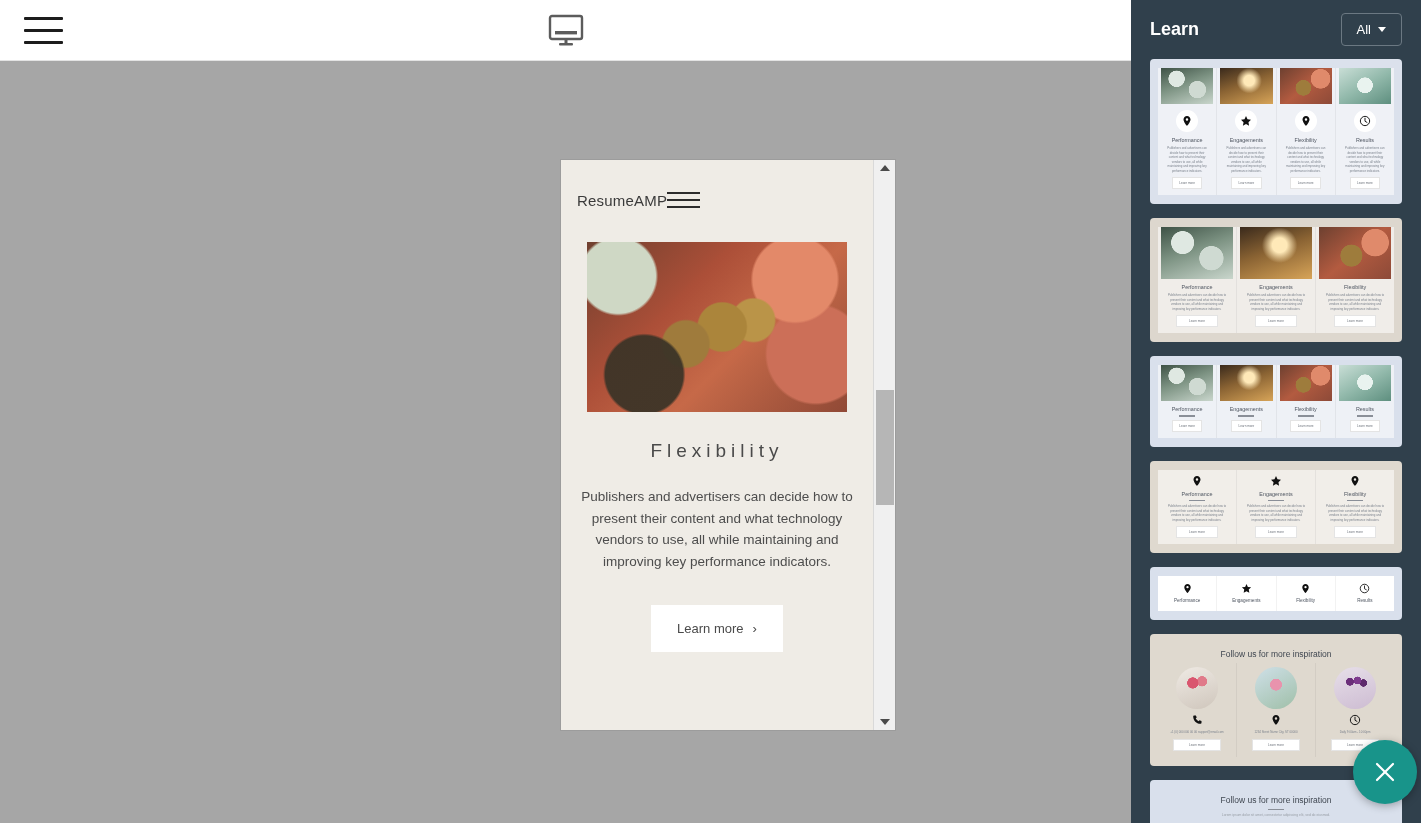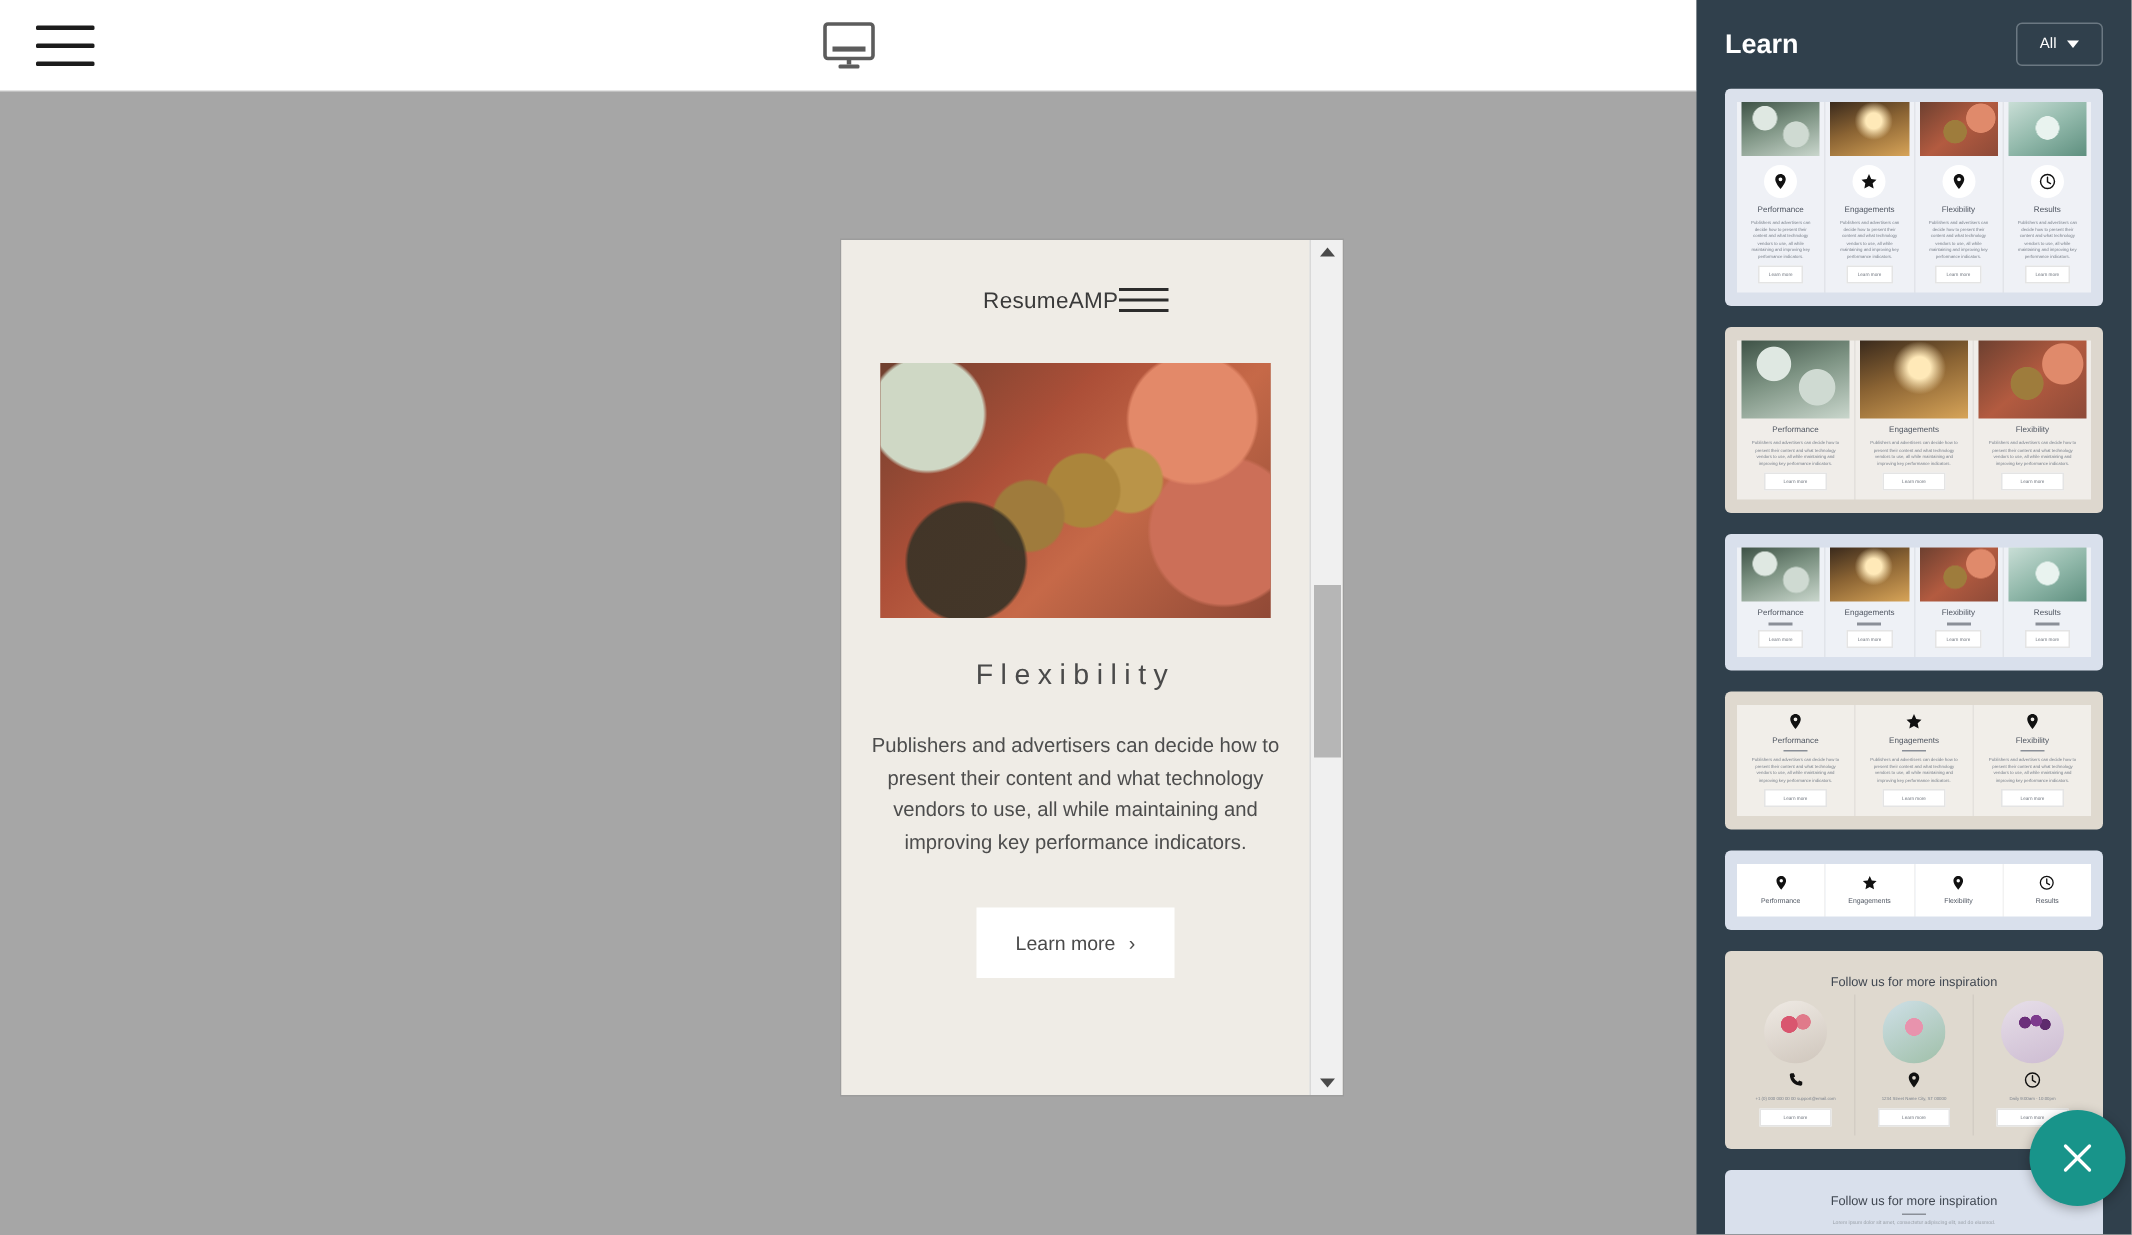--- a/index.html
+++ b/index.html
@@ -46,21 +46,21 @@
     background: #efece6;
     display: flex;
     box-shadow: 0 0 0 1px rgba(0,0,0,0.06);
   }
   #preview-page {
     width: 312px; height: 570px; overflow: hidden;
     background: #efece6; position: relative;
   }
   .pv-nav {
     height: 80px; display: flex; align-items: center;
-    justify-content: center; padding: 0 16px;
+    justify-content: flex-start; padding: 0 16px;
     background: #efece6;
   }
   .pv-brand { font-size: 15px; color: #3a3a3a; letter-spacing: .2px; }
   .pv-burger { display: flex; flex-direction: column; gap: 5px; cursor: pointer; }
   .pv-burger span { display: block; width: 33px; height: 2px; background: #2c2c2c; }
 
   .pv-hero-img {
     width: 260px; height: 170px; margin: 2px auto 0;
     background:
       radial-gradient(circle at 22% 78%, rgba(60,52,40,.95) 0 16%, rgba(0,0,0,0) 17%),
@@ -116,21 +116,21 @@
     position: absolute; top: 0; right: 0;
     width: 290px; height: 823px;
     background: #30404c; overflow: hidden;
   }
   #sb-header {
     height: 59px; display: flex; align-items: center;
     justify-content: space-between; padding: 0 19px;
   }
   #sb-title { color: #ffffff; font-size: 18px; font-weight: bold; }
   #sb-filter-btn {
-    color: #ffffff; font-size: 10px; background: transparent;
+    color: #ffffff; font-size: 13px; background: transparent;
     border: 1px solid #6b7882; border-radius: 4px;
     padding: 8px 15px; cursor: pointer;
     display: inline-flex; align-items: center; gap: 7px;
   }
   .caret-down {
     width: 0; height: 0; border-left: 4px solid transparent;
     border-right: 4px solid transparent; border-top: 5px solid #ffffff;
   }
   #sb-list {
     position: absolute; top: 59px; left: 0; right: 0; bottom: 0;

